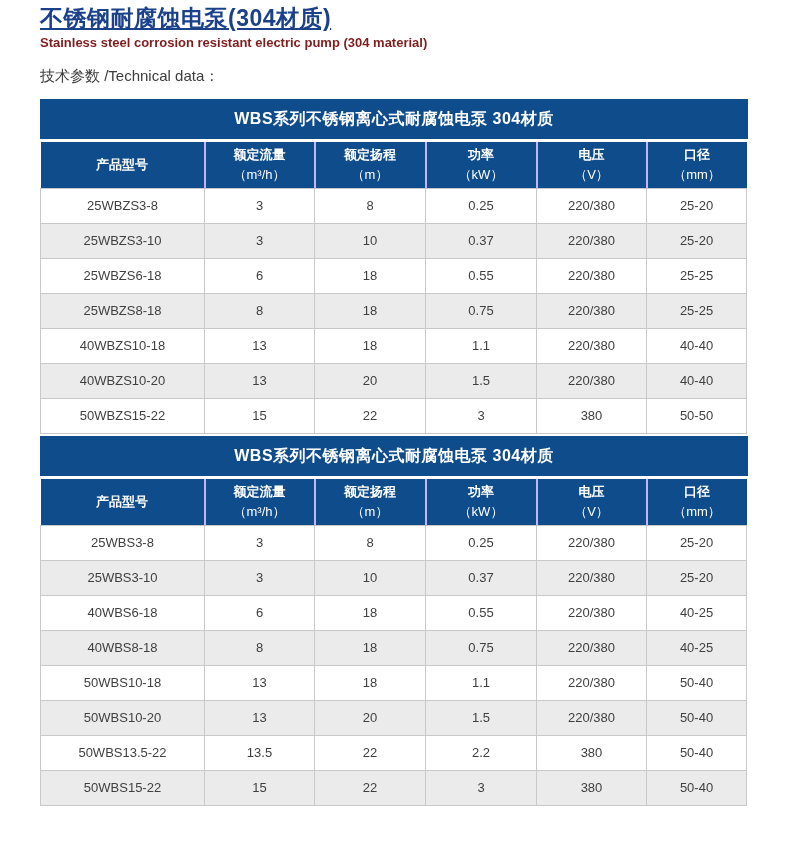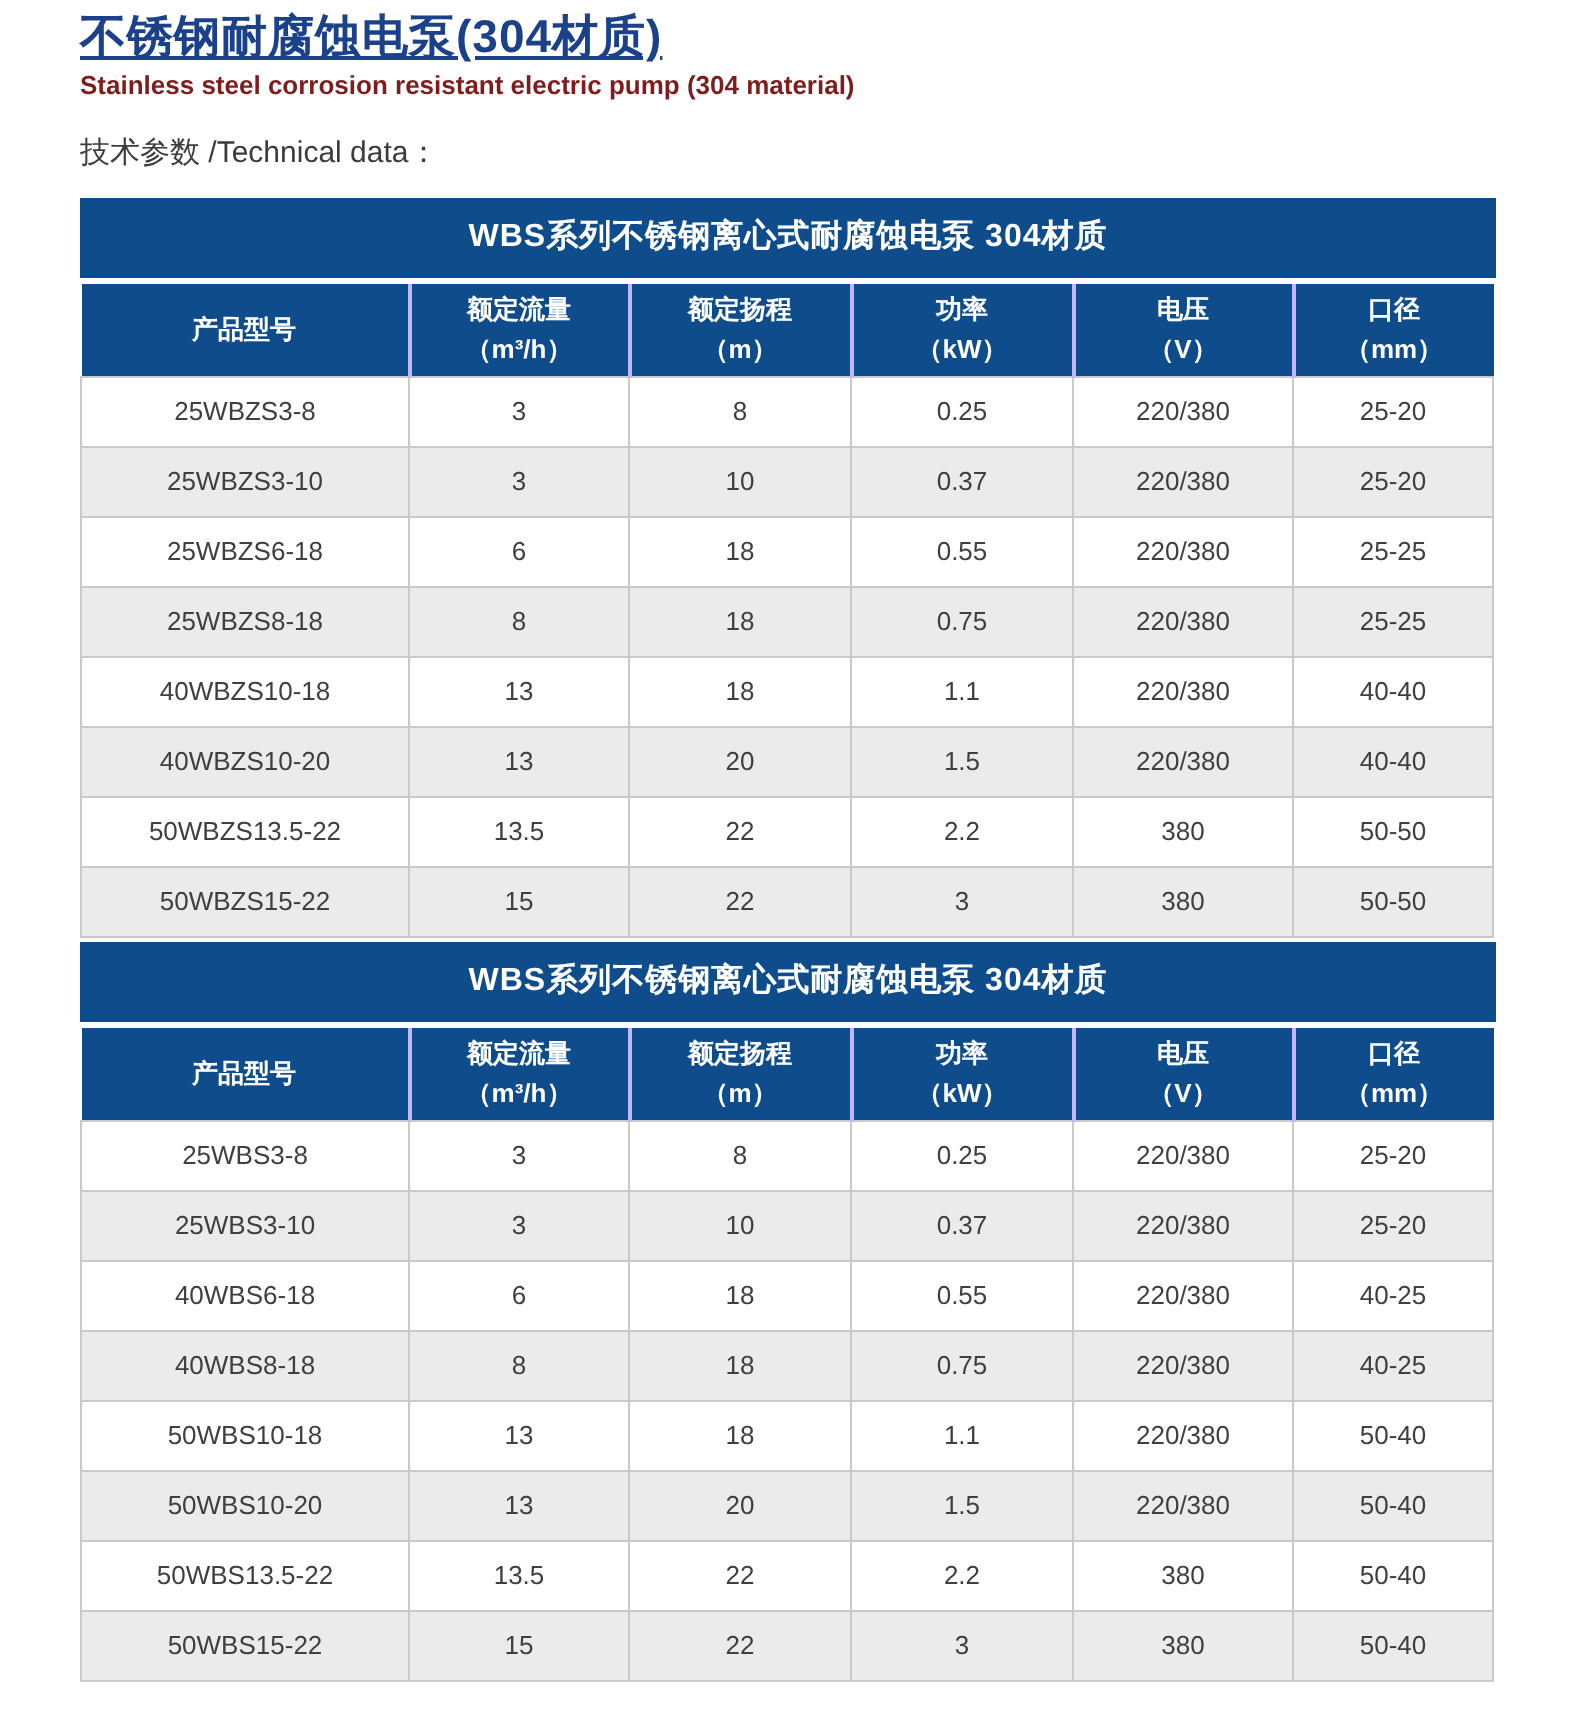--- a/index.html
+++ b/index.html
@@ -59,21 +59,21 @@
     color: #ffffff;
     font-size: 13px;
     font-weight: bold;
     height: 46px;
     padding: 0;
     text-align: center;
     vertical-align: middle;
     border-left: 2px solid #c4b5fd;
   }
   table.spec thead th:first-child { border-left: none; text-align: center; }
-  .col-unit { font-weight: bold; margin-top: 2px; }
+  .col-unit { font-weight: normal; margin-top: 2px; }
   .col-unit:empty { display: none; }
   table.spec tbody td {
     height: 34px;
     font-size: 13px;
     color: #3f3f3f;
     text-align: center;
     vertical-align: middle;
     background: #ffffff;
     border: 1px solid #c9c9c9;
     padding: 0;
@@ -177,28 +177,20 @@
 
           <tr>
             <td>40WBZS10-20</td>
             <td>13</td>
             <td>20</td>
             <td>1.5</td>
             <td>220/380</td>
             <td>40-40</td>
           </tr>
 
-          <tr>
-            <td>50WBZS13.5-22</td>
-            <td>13.5</td>
-            <td>22</td>
-            <td>2.2</td>
-            <td>380</td>
-            <td>50-50</td>
-          </tr>
 
           <tr>
             <td>50WBZS15-22</td>
             <td>15</td>
             <td>22</td>
             <td>3</td>
             <td>380</td>
             <td>50-50</td>
           </tr>
         </tbody>

